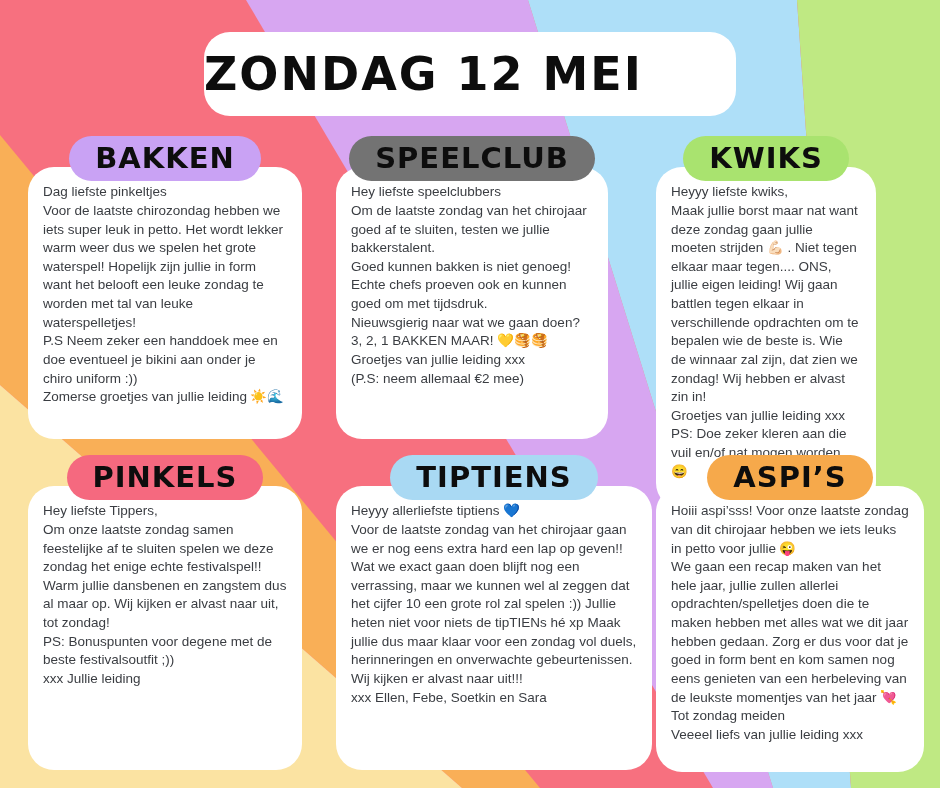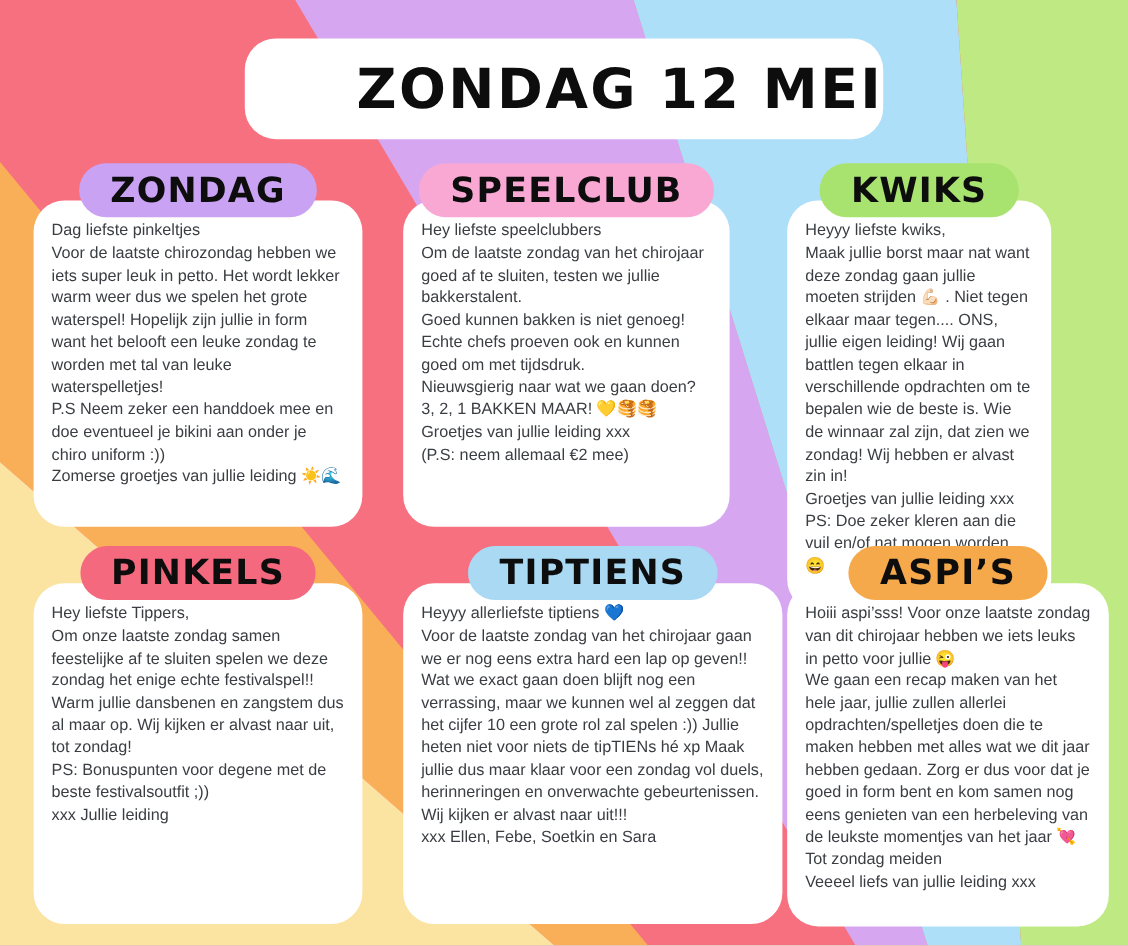--- a/index.html
+++ b/index.html
@@ -12,21 +12,21 @@
   .bg-shape{position:absolute;inset:0;}
   .shape-purple{clip-path:polygon(246px 0, 528px 0, 773px 100%, 713px 100%);}
   .shape-blue  {clip-path:polygon(528px 0, 797px 0, 851px 100%, 773px 100%);}
   .shape-green {clip-path:polygon(797px 0, 100% 0, 100% 100%, 851px 100%);}
   .shape-orange{clip-path:polygon(0 135px, 540px 100%, 462px 100%, 0 385px);}
   .shape-yellow{clip-path:polygon(0 385px, 462px 100%, 0 100%);}
   
   .title-card{
     position:absolute;left:204px;top:32px;width:532px;height:84px;
     background:#ffffff;border-radius:26px;
-    display:flex;align-items:center;justify-content:flex-end;
+    display:flex;align-items:center;justify-content:flex-start;
   }
   .title-text{
     font-family:"DejaVu Sans", sans-serif;
     font-weight:800;font-size:46px;letter-spacing:2px;color:#0d0d0d;
   }
   
   .section{position:absolute;}
   .pill-row{display:flex;justify-content:center;position:relative;z-index:2;margin-bottom:-14px;}
   .pill{
     font-family:"DejaVu Sans", sans-serif;
@@ -63,33 +63,33 @@
     <div class="bg-shape shape-blue" style="background: rgb(174, 223, 248);"></div>
     <div class="bg-shape shape-green" style="background: rgb(191, 233, 131);"></div>
   </div>
 
   <div class="title-card">
     <div class="title-text">ZONDAG 12 MEI</div>
   </div>
 
   <div class="section row1" id="sec-pinkels">
     <div class="pill-row">
-      <div class="pill" style="background: rgb(201, 162, 244);">ZONDAG</div>
+      <div class="pill" style="background: rgb(201, 162, 244);">BAKKEN</div>
     </div>
     <div class="card">
       <div class="body-text">Dag liefste pinkeltjes
 Voor de laatste chirozondag hebben we iets super leuk in petto. Het wordt lekker warm weer dus we spelen het grote waterspel! Hopelijk zijn jullie in form want het belooft een leuke zondag te worden met tal van leuke waterspelletjes!
 P.S Neem zeker een handdoek mee en doe eventueel je bikini aan onder je chiro uniform :))
 Zomerse groetjes van jullie leiding ☀️🌊</div>
     </div>
   </div>
 
   <div class="section row1" id="sec-speelclub">
     <div class="pill-row">
-      <div class="pill" style="background: #f9a8d4;">SPEELCLUB</div>
+      <div class="pill" style="background: #737373;">SPEELCLUB</div>
     </div>
     <div class="card">
       <div class="body-text">Hey liefste speelclubbers
 Om de laatste zondag van het chirojaar goed af te sluiten, testen we jullie bakkerstalent.
 Goed kunnen bakken is niet genoeg! Echte chefs proeven ook en kunnen goed om met tijdsdruk.
 Nieuwsgierig naar wat we gaan doen?
 3, 2, 1 BAKKEN MAAR! 💛🥞🥞
 Groetjes van jullie leiding xxx
 (P.S: neem allemaal €2 mee)</div>
     </div>

